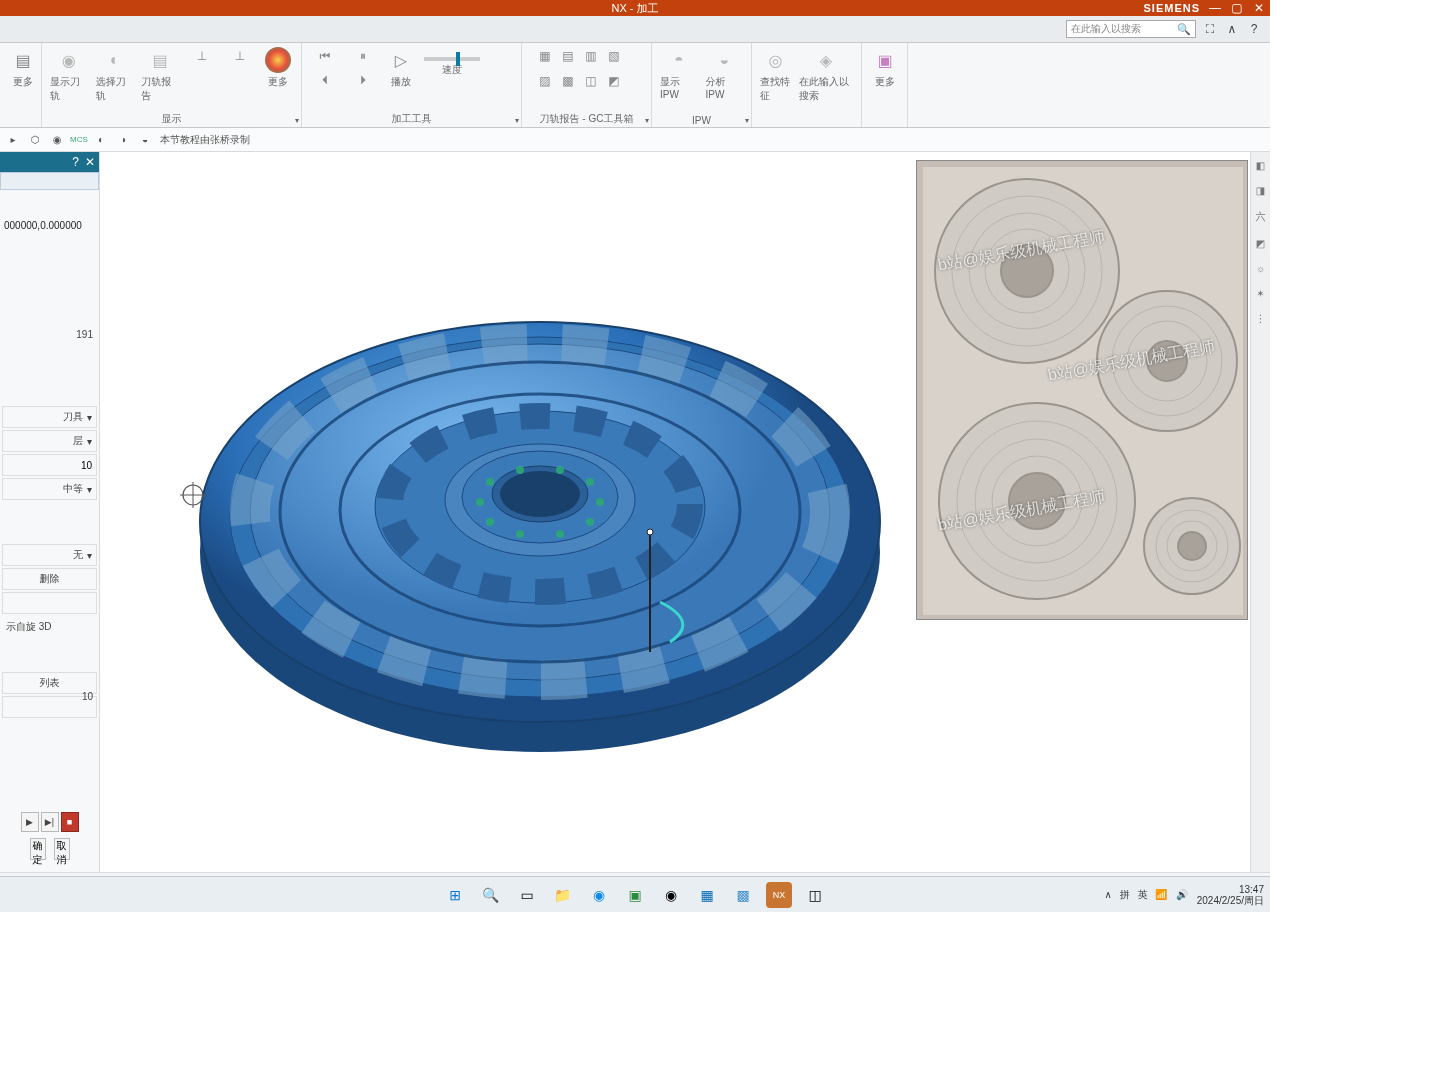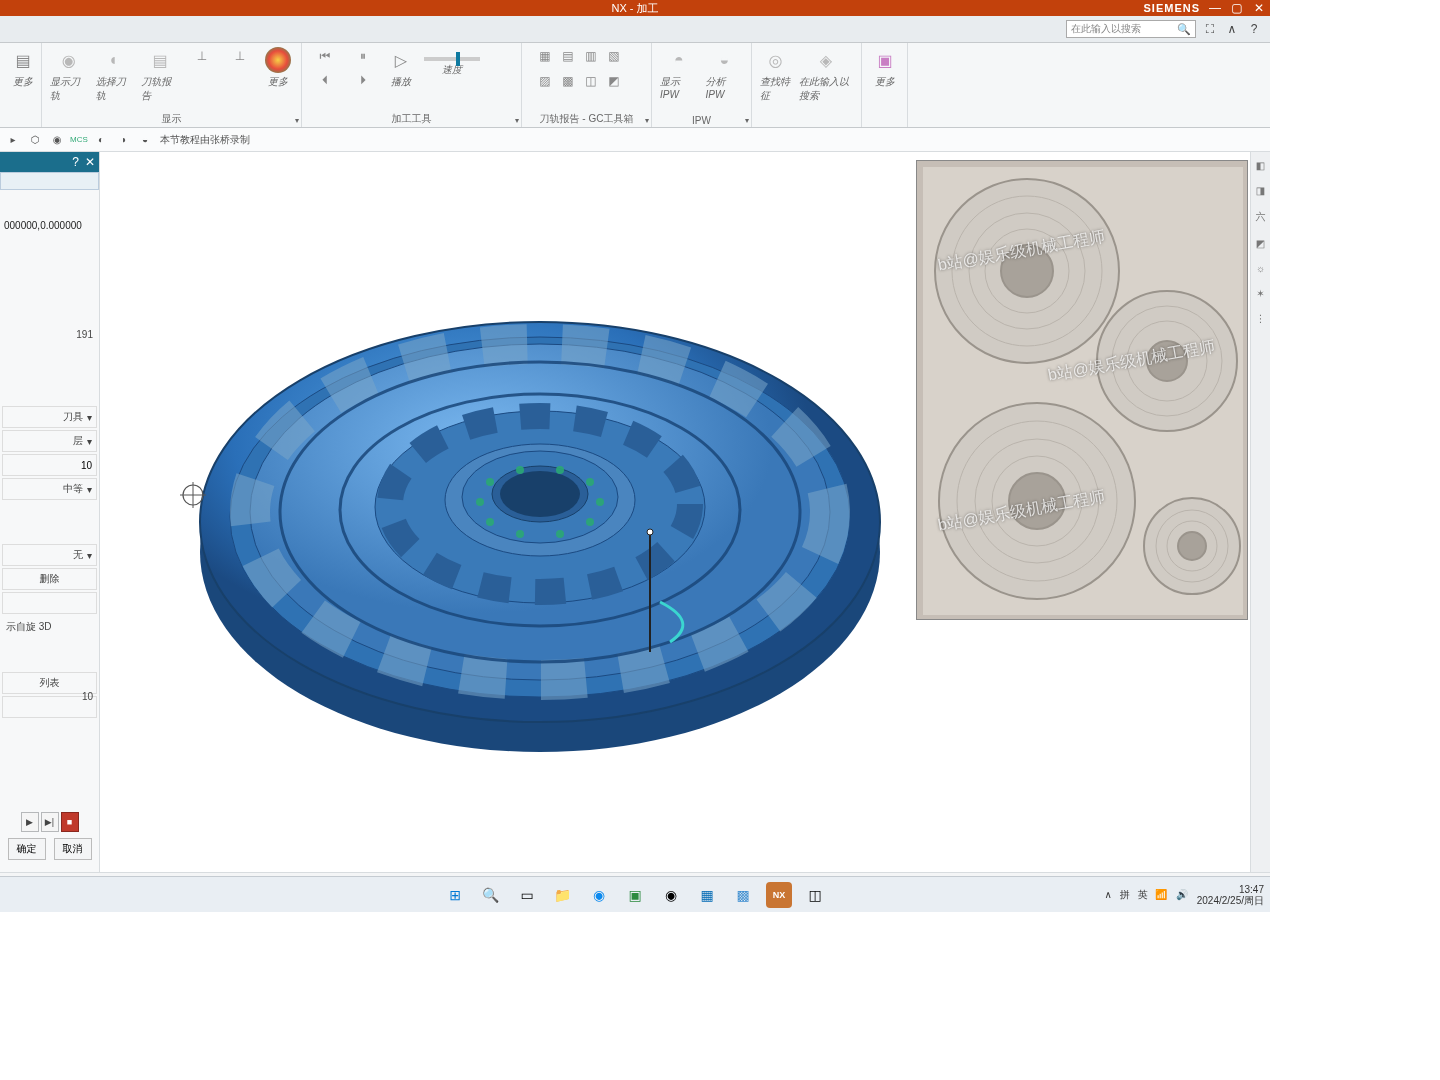--- a/index.html
+++ b/index.html
@@ -13,39 +13,39 @@
 .tabbar .search { width: 130px; height: 18px; border: 1px solid #aaa; background: #ffffff; font-size: 10px; color: #888; padding: 0 4px; display: flex; align-items: center; justify-content: space-between; }
 .tabbar .search .mag { font-size: 11px; color: #555; }
 .tabbar .ic { width: 16px; height: 16px; display: flex; align-items: center; justify-content: center; font-size: 12px; color: #444; }
 .ribbon { height: 85px; background: #f5f7f8; border-bottom: 1px solid #c5c9cc; display: flex; }
 .ribbon .grp { border-right: 1px solid #d8dcdf; display: flex; flex-direction: column; padding: 2px 6px 1px 6px; position: relative; }
 .ribbon .grp .tools { display: flex; gap: 4px; flex: 1; align-items: flex-start; }
 .ribbon .grp .gname { font-size: 10px; color: #666; text-align: center; padding-top: 2px; }
 .ribbon .more-dd::after { content: "▾"; font-size: 8px; color: #666; position: absolute; right: 2px; bottom: 2px; }
 .tbtn { display: flex; flex-direction: column; align-items: center; gap: 2px; padding: 2px; min-width: 34px; }
 .tbtn .ico { width: 26px; height: 26px; display: flex; align-items: center; justify-content: center; font-size: 16px; color: #888; }
-.tbtn .lbl { font-size: 10px; color: #666; font-style: italic; }
+.tbtn .lbl { font-size: 10px; color: #666; }
 .tbtn.small .ico { width: 18px; height: 18px; font-size: 12px; }
 .sub-tb { height: 24px; background: #fafbfc; border-bottom: 1px solid #d8dcdf; display: flex; align-items: center; padding: 0 6px; gap: 8px; font-size: 10px; color: #555; }
 .sub-tb .tiny { width: 14px; height: 14px; display: flex; align-items: center; justify-content: center; font-size: 10px; }
 .main { display: flex; height: 720px; position: relative; }
 .side-panel { width: 100px; background: #f7f8f9; border-right: 1px solid #d8dcdf; position: relative; font-size: 10px; color: #444; }
 .side-panel .dlg-hdr { height: 20px; background: #1b6e8c; color: #fff; display: flex; align-items: center; justify-content: flex-end; gap: 6px; padding: 0 4px; font-size: 12px; }
 .side-panel .coord { padding: 30px 4px 4px 4px; font-size: 10px; color: #222; white-space: nowrap; overflow: hidden; }
 .side-panel .num-r { text-align: right; padding: 2px 6px; margin-top: 92px; }
 .side-panel .row { display: flex; align-items: center; height: 22px; padding: 0 4px; border: 1px solid #ddd; margin: 2px; }
 .side-panel .row.sel { justify-content: flex-end; }
 .side-panel .row.inp input { width: 100%; border: none; text-align: right; font-size: 10px; background: transparent; }
 .side-panel .stack { margin-top: 64px; }
 .side-panel .btns { position: absolute; bottom: 12px; left: 0; right: 0; display: flex; flex-direction: column; gap: 6px; padding: 0 6px; align-items: center; }
 .side-panel .play-ctrl { display: flex; gap: 2px; }
 .side-panel .pc { width: 18px; height: 20px; border: 1px solid #b6b8ba; background: #f5f5f5; display: flex; align-items: center; justify-content: center; font-size: 9px; }
 .side-panel .pc.stop { background: #c0392b; color: #fff; border-color: #8a271e; }
 .side-panel .ok-row { display: flex; gap: 8px; }
-.side-panel .ok-row button { width: 38px; height: 22px; font-size: 10px; border: 1px solid #bbb; background: #f4f5f6; cursor: pointer; }
+.side-panel .ok-row button { width: 16px; height: 22px; font-size: 10px; border: 1px solid #bbb; background: #f4f5f6; cursor: pointer; }
 .canvas { flex: 1; background: #fff; position: relative; overflow: hidden; }
 .canvas svg { position: absolute; left: 80px; top: 70px; }
 .right-strip { width: 20px; background: #eef0f2; border-left: 1px solid #d8dcdf; display: flex; flex-direction: column; align-items: center; gap: 14px; padding-top: 8px; font-size: 10px; color: #777; }
 .overlay-photo { position: absolute; right: 22px; top: 160px; width: 332px; height: 460px; background: #b8b0ab; border: 1px solid #888; overflow: hidden; }
 .overlay-photo .wm { position: absolute; color: rgba(255,255,255,0.75); font-size: 16px; font-weight: 500; text-shadow: 0 0 3px rgba(0,0,0,0.5); transform: rotate(-10deg); }
 .statusbar { height: 18px; background: #f4f5f6; border-top: 1px solid #d8dcdf; font-size: 10px; color: #444; display: flex; align-items: center; justify-content: center; }
 .taskbar { position: absolute; bottom: 0; left: 0; right: 0; height: 36px; background: #e9eef3; border-top: 1px solid #c5cbd1; display: flex; align-items: center; }
 .taskbar .center { position: absolute; left: 50%; transform: translateX(-50%); display: flex; gap: 10px; }
 .taskbar .tico { width: 26px; height: 26px; display: flex; align-items: center; justify-content: center; font-size: 14px; border-radius: 4px; }
 .taskbar .tray { position: absolute; right: 6px; display: flex; align-items: center; gap: 8px; font-size: 10px; color: #333; }
@@ -385,21 +385,21 @@
   <div class="center">
     <div class="tico" style="color:#0078d4">⊞</div>
     <div class="tico">🔍</div>
     <div class="tico">▭</div>
     <div class="tico" style="color:#ebc35a">📁</div>
     <div class="tico" style="color:#0c8aef">◉</div>
     <div class="tico" style="color:#2b8a3e">▣</div>
     <div class="tico">◉</div>
     <div class="tico" style="color:#0069b4">▦</div>
     <div class="tico" style="color:#3e8ed0">▩</div>
-    <div class="tico" style="background:#c97532;color:#fff;font-size:9px;font-weight:bold">NX</div>
+    <div class="tico" style="background:#c97532;color:#fff;font-size:9px;font-weight:normal">NX</div>
     <div class="tico">◫</div>
   </div>
   <div class="tray">
     <span>∧</span>
     <span>拼</span>
     <span>英</span>
     <span>📶</span>
     <span>🔊</span>
     <div class="clock">
       <div>13:47</div>

